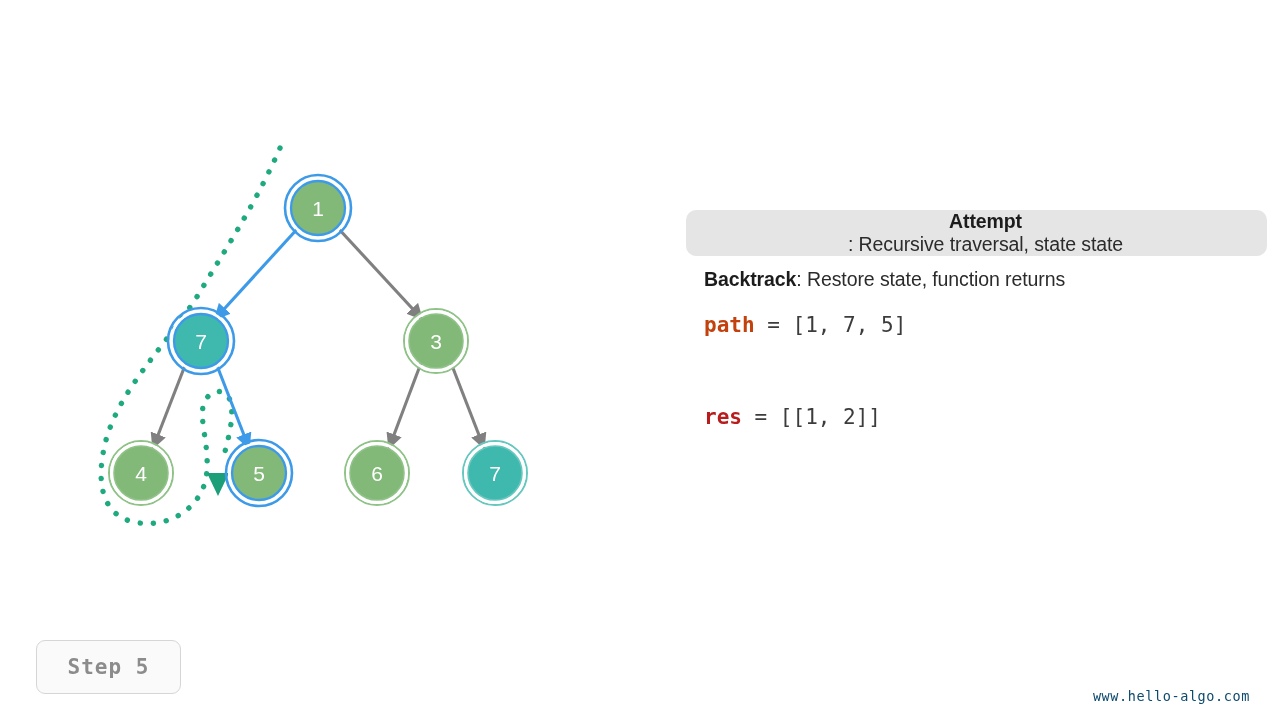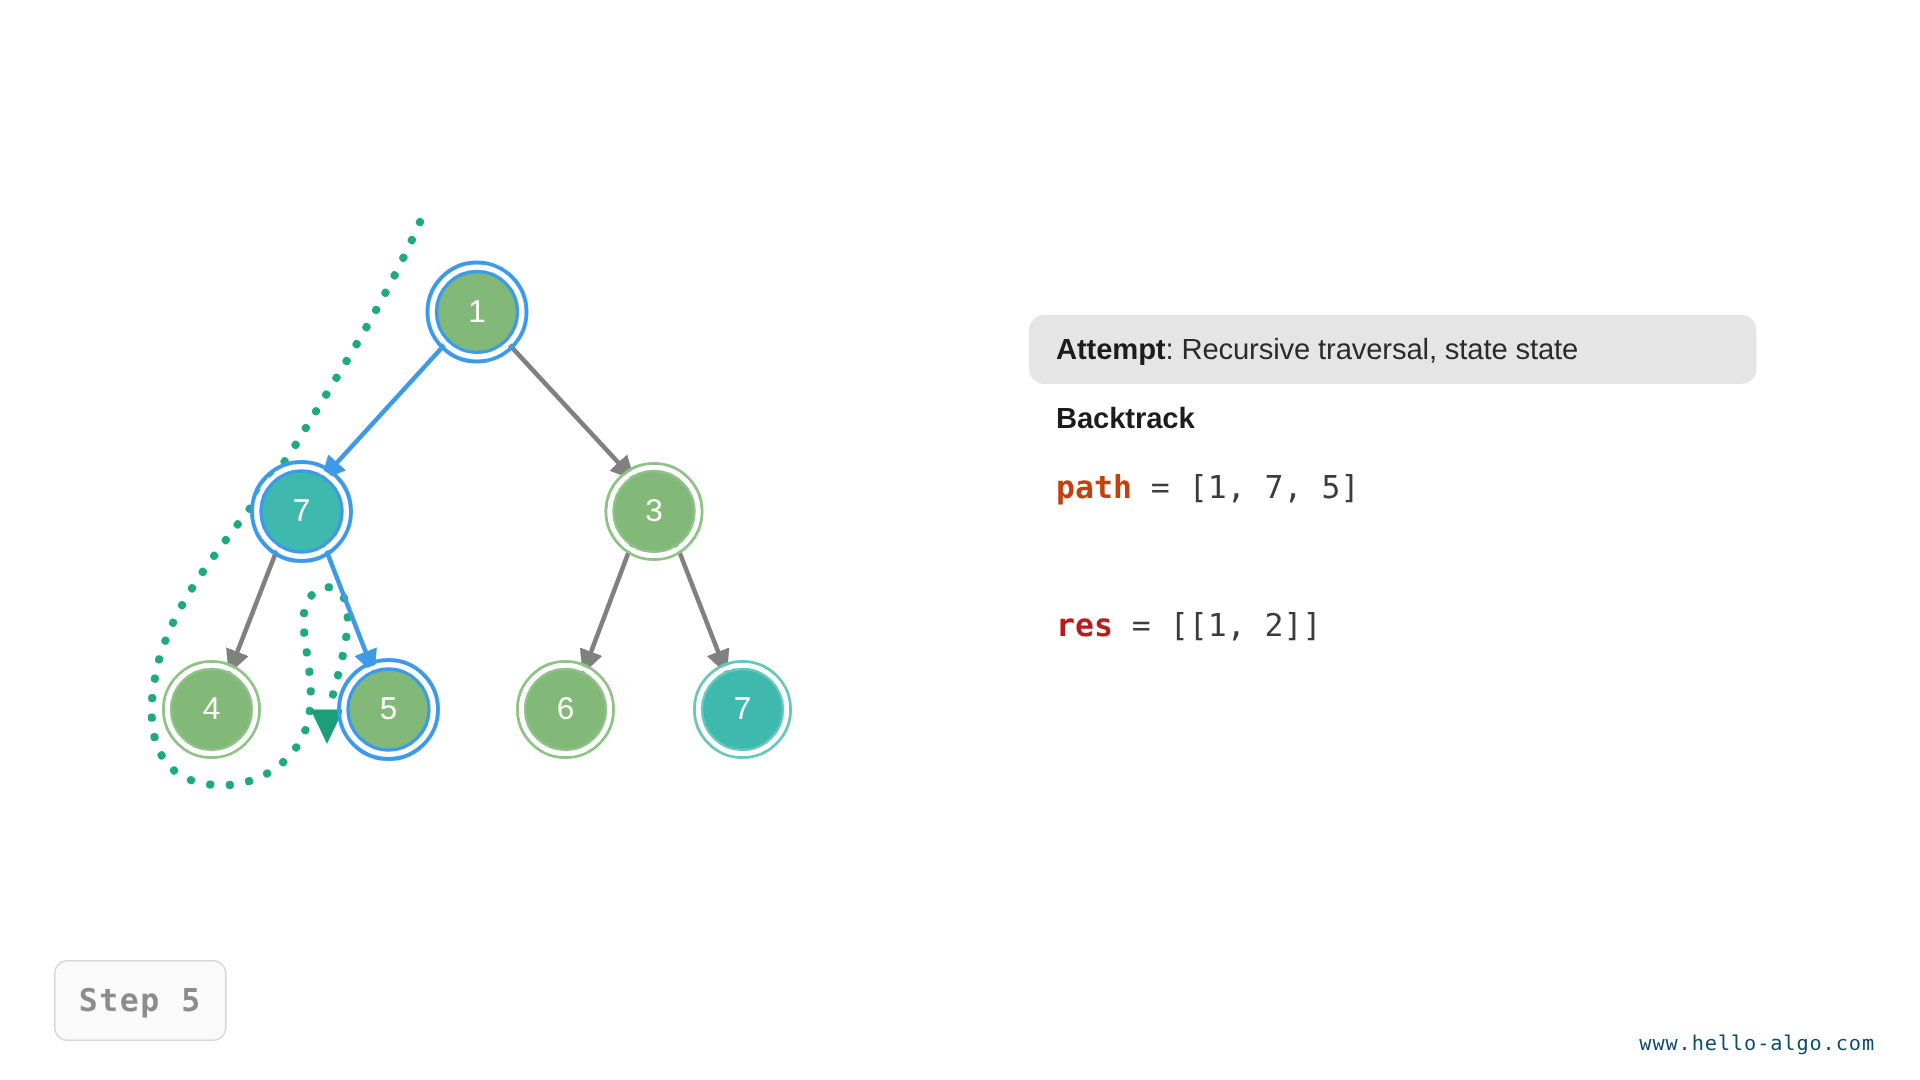--- a/index.html
+++ b/index.html
@@ -37,21 +37,22 @@
     align-items: center;
     padding-left: 18px;
     box-sizing: border-box;
     font-size: 19.5px;
     color: #2b2b2b;
     letter-spacing: -0.1px;
   }
   .stmt-row.highlight {
     background: #e5e5e5;
     border-radius: 10px;
-    width: 485px;
+    width: 581px;
+    flex-direction: column;
   }
   .stmt-row .kw {
     font-weight: bold;
     color: #1c1c1c;
   }
 
   .code-row {
     height: 46px;
     display: flex;
     align-items: center;
@@ -69,21 +70,21 @@
   .code-row .var-res {
     font-weight: bold;
     color: #b91c1c;
   }
   .spacer-row { height: 46px; }
 
   #step-badge {
     position: absolute;
     left: 36px;
     top: 640px;
-    width: 115px;
+    width: 145px;
     height: 54px;
     box-sizing: border-box;
     border: 1px solid #d6d6d6;
     border-radius: 9px;
     background: #fafafa;
     display: flex;
     align-items: center;
     justify-content: center;
     font-family: "DejaVu Sans Mono", monospace;
     font-size: 21px;
@@ -195,20 +196,21 @@
 
 <div class="panel">
 
   <div class="stmt-row highlight">
     <span class="kw">Attempt</span>
       <span>: Recursive traversal, state state</span>
   </div>
 
   <div class="stmt-row">
     <span class="kw">Backtrack</span>
+      <span>: Restore state, function returns</span>
   </div>
 
   <div class="code-row">
     <span class="var-path">path</span><span> = [1, 7, 5]</span>
   </div>
 
   <div class="spacer-row"></div>
 
   <div class="code-row">
     <span class="var-res">res</span><span> = [[1, 2]]</span>

